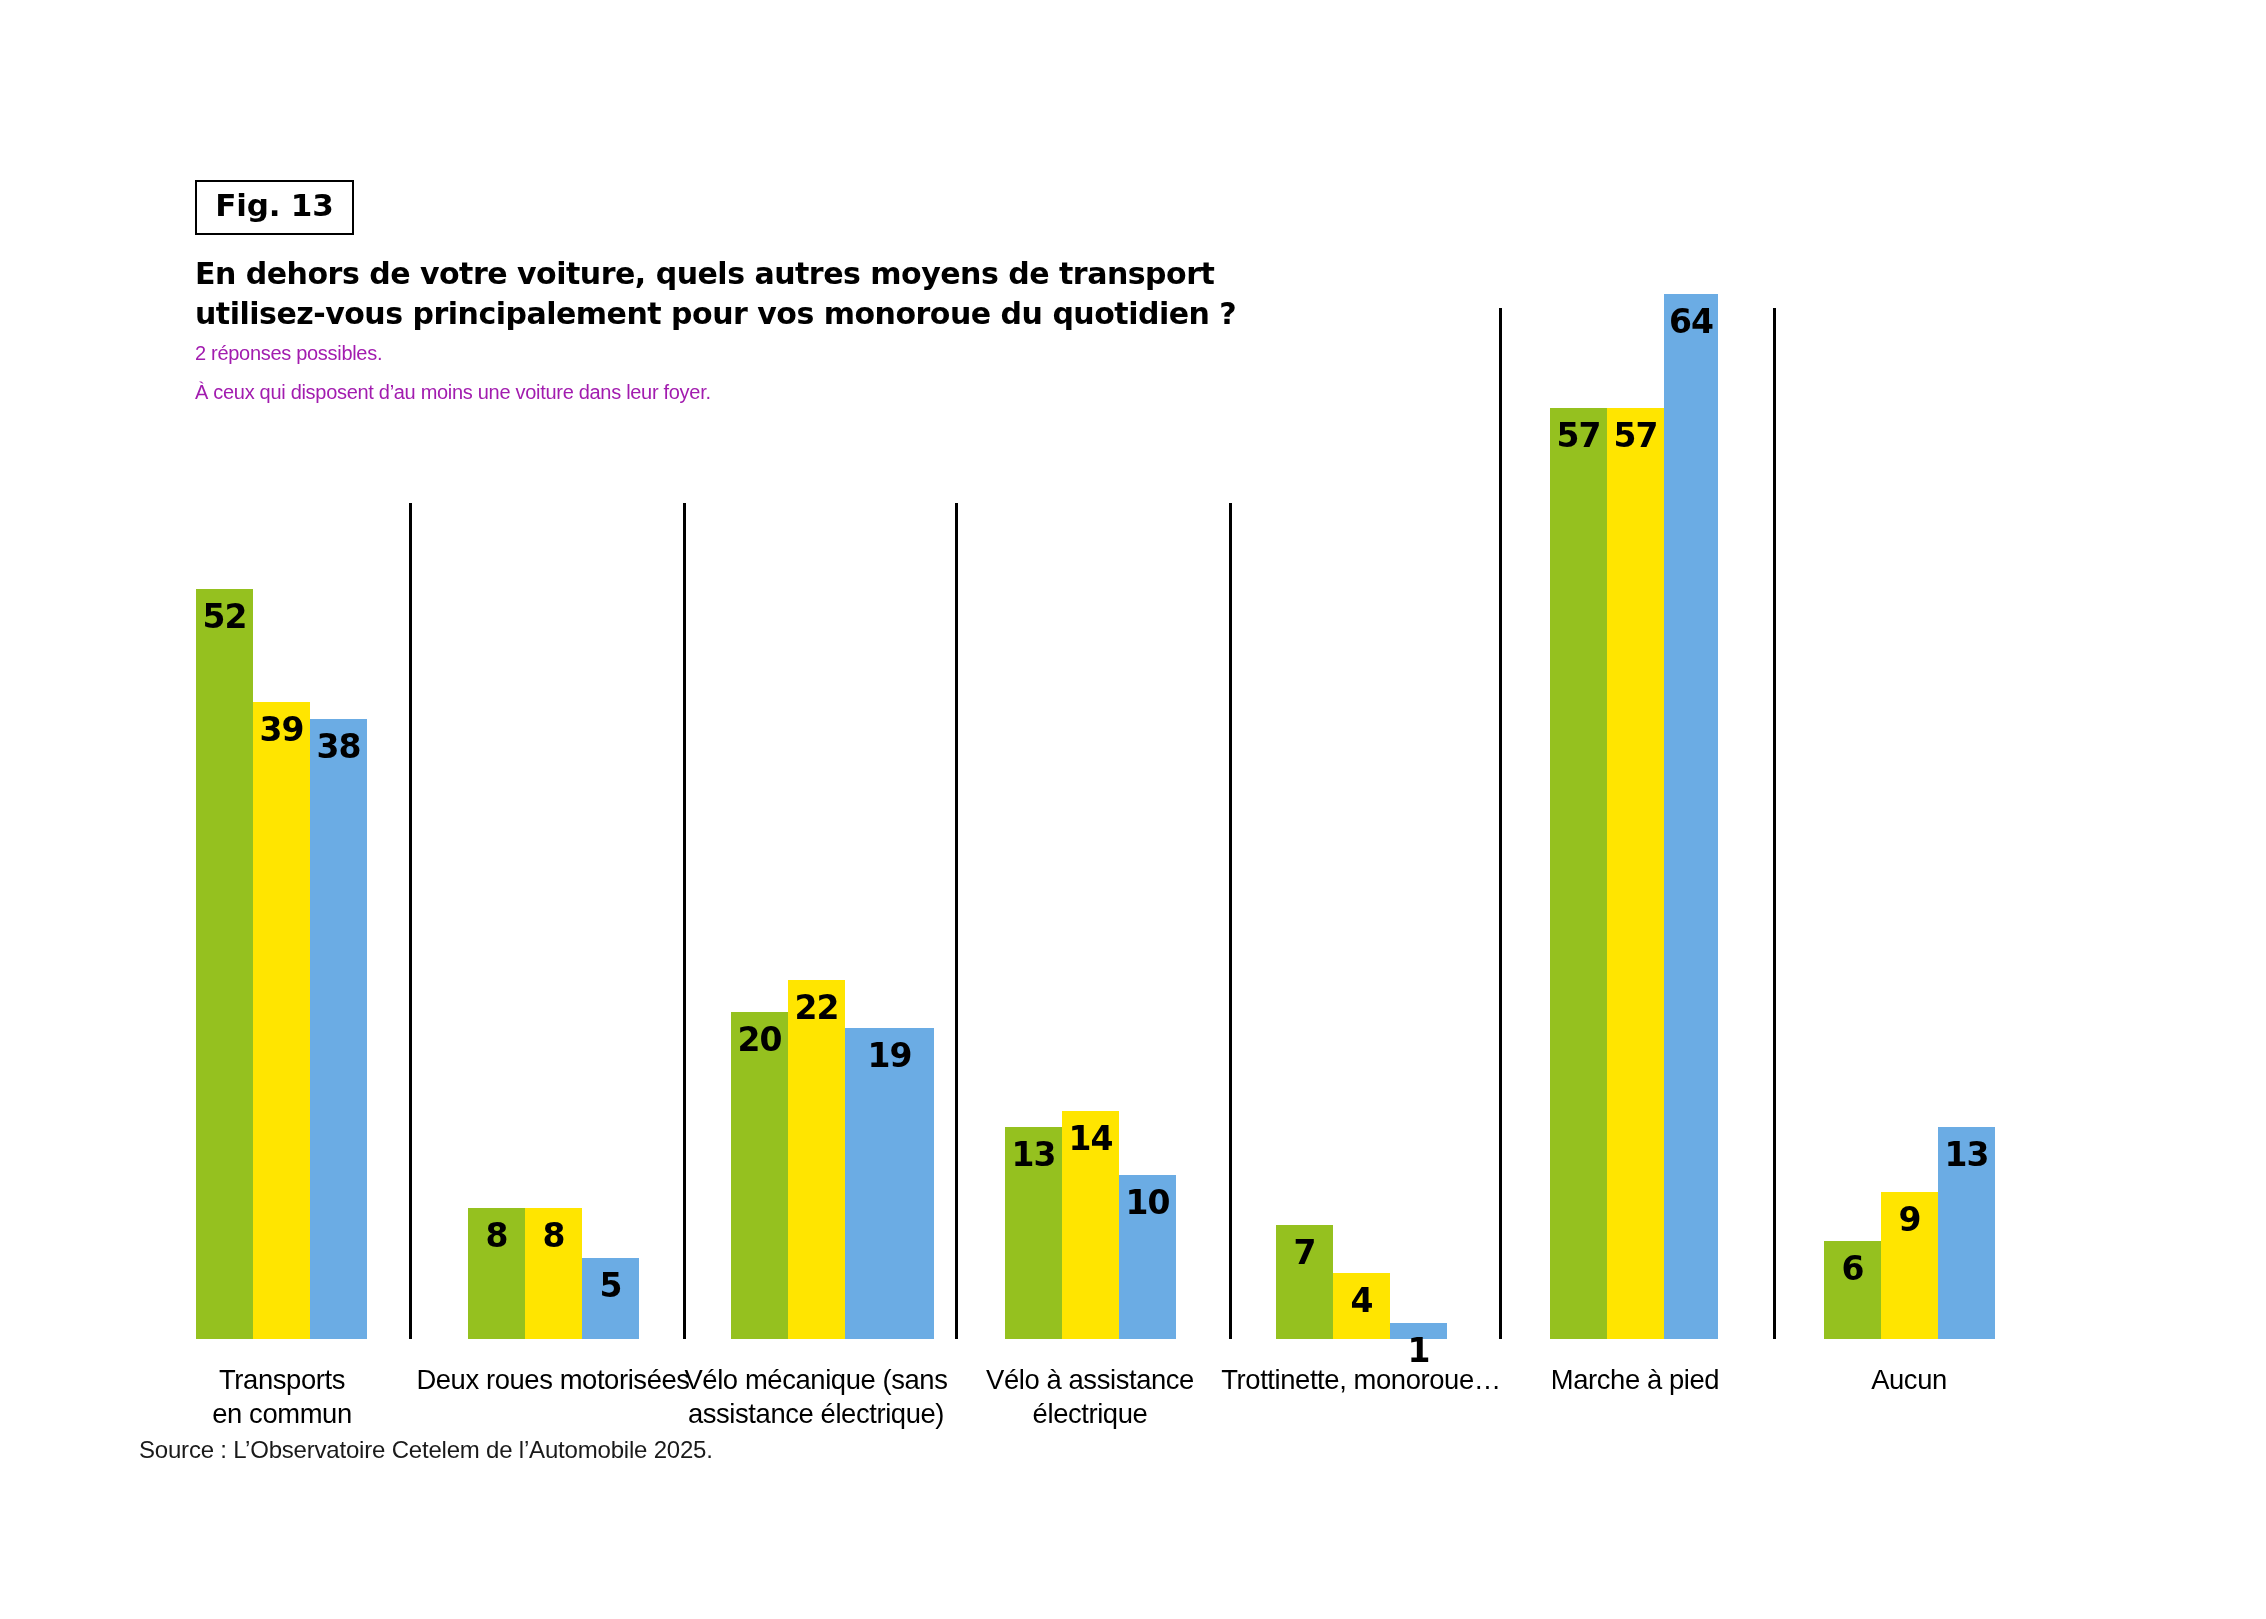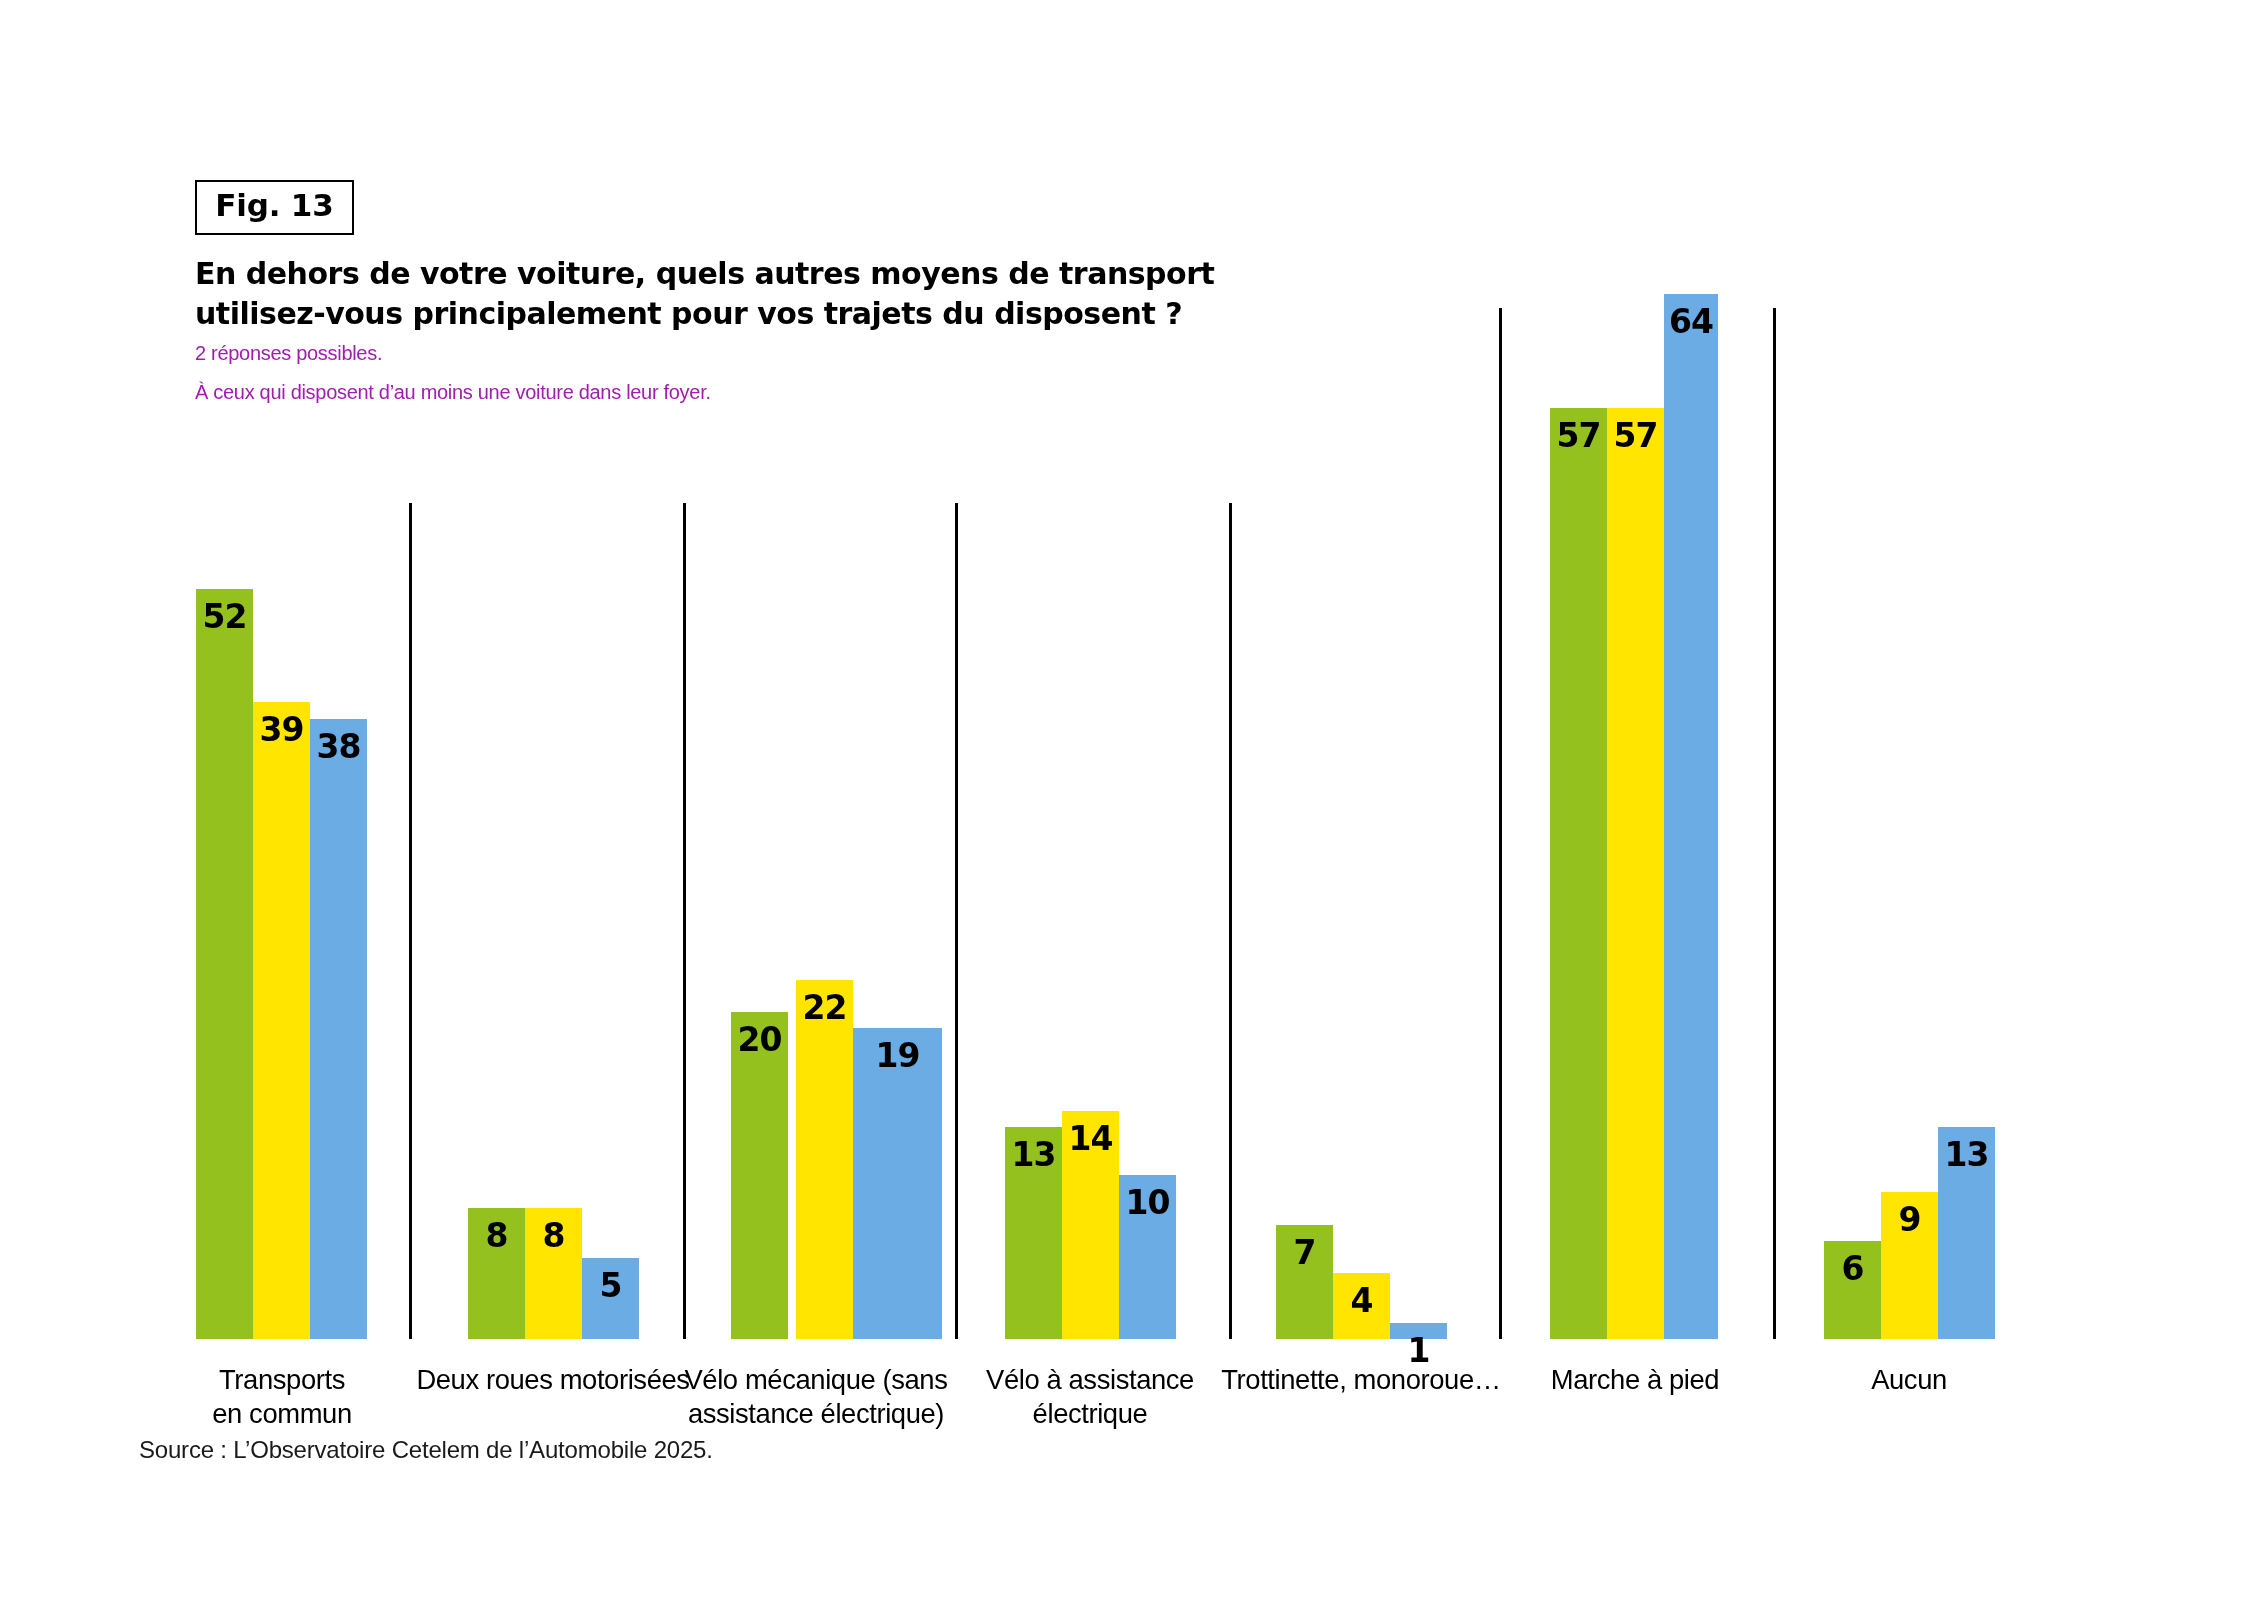--- a/index.html
+++ b/index.html
@@ -137,21 +137,21 @@
 <body>
 
 <div id="page">
 
   <div class="fig-badge">
     <span class="fig-badge-label">Fig. 13</span>
   </div>
 
   <div class="title-block">
     <div class="title-line">En dehors de votre voiture, quels autres moyens de transport</div>
-    <div class="title-line">utilisez-vous principalement  pour vos trajets du disposent ?</div>
+    <div class="title-line">utilisez-vous principalement  pour vos monoroue du quotidien ?</div>
     <div class="subtitle-line">2 réponses possibles.</div>
     <div class="subtitle-line">À ceux qui disposent d’au moins une voiture dans leur foyer.</div>
   </div>
 
   <div id="plot">
       <div class="separator" style="left: 409px; top: 503px; height: 836px;"></div>
       <div class="separator" style="left: 683px; top: 503px; height: 836px;"></div>
       <div class="separator" style="left: 955px; top: 503px; height: 836px;"></div>
       <div class="separator" style="left: 1229px; top: 503px; height: 836px;"></div>
       <div class="separator" style="left: 1499px; top: 308px; height: 1031px;"></div>
@@ -177,21 +177,21 @@
         </div>
         <div class="bar s2" style="height: 81px; width: 57px; background: rgb(107, 172, 228);">
           <div class="bar-value">5</div>
         </div>
       </div>
       <div class="cat-label" style="left: 402px; top: 1363px; width: 302px;"><span>Deux roues motorisées</span></div>
       <div class="bars-row" style="left: 731px; top: 0px; height: 1339px; bottom: auto; position: absolute; align-items: flex-end; display: flex; gap: 0px;">
         <div class="bar s0" style="height: 327px; width: 57px; background: rgb(149, 193, 31);">
           <div class="bar-value">20</div>
         </div>
-        <div class="bar s1" style="height: 359px; width: 57px; background: rgb(255, 229, 0); margin-left: 8px;">
+        <div class="bar s1" style="height: 359px; width: 57px; background: rgb(255, 229, 0);">
           <div class="bar-value">22</div>
         </div>
         <div class="bar s2" style="height: 311px; width: 57px; background: rgb(107, 172, 228); padding-left: 32px;">
           <div class="bar-value">19</div>
         </div>
       </div>
       <div class="cat-label" style="left: 665px; top: 1363px; width: 302px;"><span>Vélo mécanique (sans</span><span class="l2">assistance électrique)</span></div>
       <div class="bars-row" style="left: 1005px; top: 0px; height: 1339px; bottom: auto; position: absolute; align-items: flex-end; display: flex; gap: 0px;">
         <div class="bar s0" style="height: 212px; width: 57px; background: rgb(149, 193, 31);">
           <div class="bar-value">13</div>

